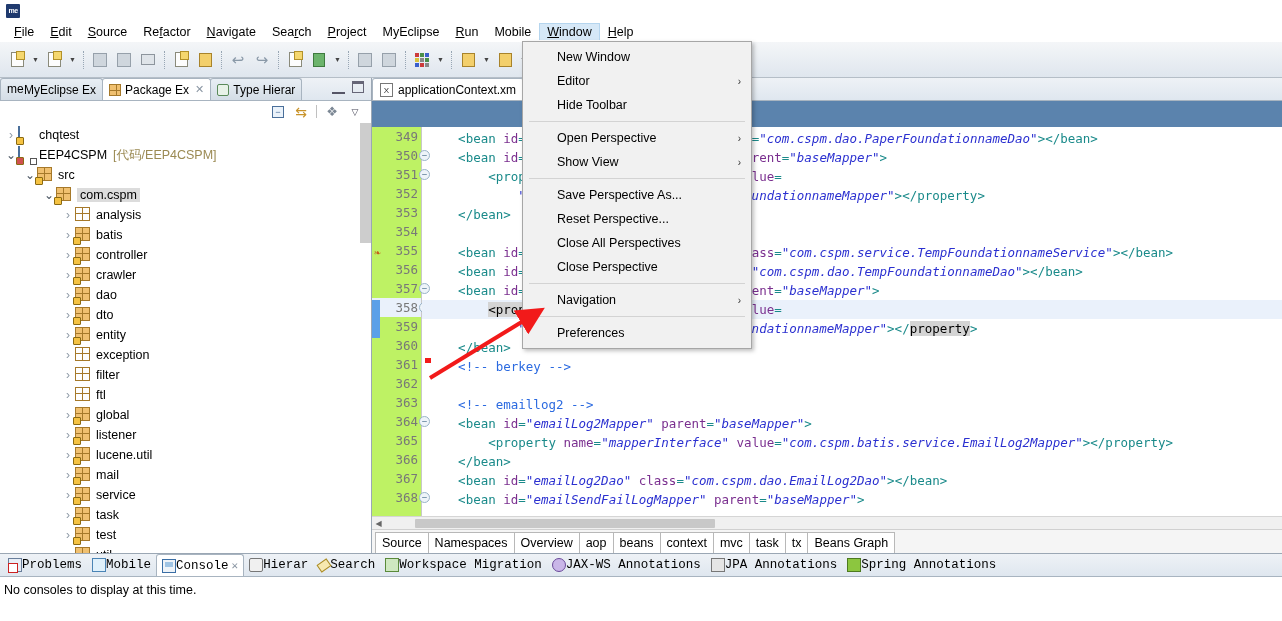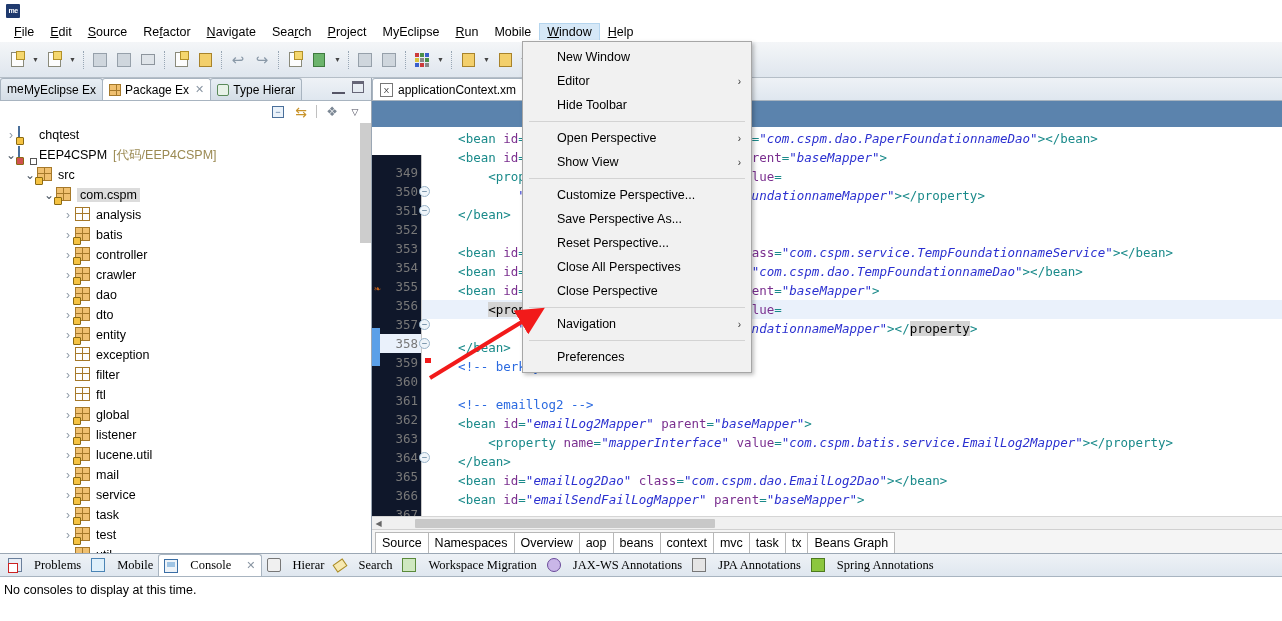--- a/index.html
+++ b/index.html
@@ -114,22 +114,22 @@
   #edtabrow { height:23px; background:linear-gradient(#eef2f6,#dfe7ef);
      display:flex; align-items:flex-end; border-bottom:1px solid #a8b4c0;}
   .edtab { height:22px; display:flex; align-items:center; gap:5px;
      padding:0 7px; font-size:12px; background:#fff;
      border:1px solid #a8b4c0; border-bottom:none; border-radius:3px 3px 0 0;}
   .xmlico{width:13px;height:14px;background:#fff;border:1px solid #777;
      font-size:8px;line-height:13px;text-align:center;color:#333;}
   #edheaderbar { height:26px; background:#5b83ad; }
   #codearea { flex:1; position:relative; display:flex; overflow:hidden;
      background:#fff; font-family:"DejaVu Sans Mono", monospace; font-size:12.5px;}
-  #gutter { width:50px; background:#0f172a; border-right:1px solid #c8c8c8;
-     text-align:right; color:#787878; padding-top:8px; flex:none; position:relative;margin-top:28px;}
+  #gutter { width:50px; background:#bef264; border-right:1px solid #c8c8c8;
+     text-align:right; color:#787878; padding-top:0; flex:none; position:relative;}
   #gutter .ln { height:19px; line-height:19px; padding-right:3px; position:relative;}
   .fold { position:absolute; right:-9px; top:4px; width:11px;height:11px;
      border:1px solid #9ab4c9; background:#eef4f9; border-radius:50%;
      font-size:9px; line-height:9px; text-align:center; color:#5a7c96;}
   #codetext { flex:1; padding-top:2px; position:relative; overflow:hidden;
      white-space:pre; }
   #codetext .cl { height:19px; line-height:19px; padding-left:6px; }
   #codetext .cl.cur { background:#eaf1fb; }
   .tag { color:#1a8a8a; }
   .attr{ color:#7a2f8f; }
@@ -146,23 +146,23 @@
   .ebtab { height:21px; display:flex;align-items:center;padding:0 6px;
      font-size:12.5px; background:#fff; border:1px solid #b8b8b8;
      border-bottom:none; margin-right:-1px; font-family:"Liberation Sans",sans-serif;}
   .ebtab.sel { border-radius:0 0 0 0; }
   
   #bottompane { height:101px; background:#fff; border-top:1px solid #9ba7b4;
      display:flex; flex-direction:column; }
   #bottomtabs { height:23px; background:linear-gradient(#eef2f6,#dfe7ef);
      display:flex; align-items:flex-end; border-bottom:1px solid #a8b4c0;
      padding-left:3px; overflow:hidden;}
-  .btab { height:22px; display:flex; align-items:center; gap:12px;
+  .btab { height:22px; display:flex; align-items:center; gap:0;
      padding:0 5px; font-size:12.5px; white-space:nowrap;
-     font-family:Liberation Serif, serif;}
+     font-family:Liberation Mono, monospace;}
   .btab.sel { background:#fff; border:1px solid #a8b4c0; border-bottom:none;
      border-radius:3px 3px 0 0;text-align:center;}
   #consolebody { flex:1; padding:6px 4px; font-size:12.5px; color:#000; }
   
   .bi{width:14px;height:14px;flex:none;position:relative;display:inline-block;}
   .bi-problems{background:#e8eef6;border:1px solid #6a7f9b;}
   .bi-problems:after{content:"";position:absolute;left:-1px;bottom:-2px;width:8px;height:8px;
      background:#fff;border:1px solid #c22;color:#c22;}
   .bi-tasks{background:#dff0fb;border:1px solid #4a84b5;}
   .bi-console{background:#eef3f8;border:1px solid #3a6ea5;}
@@ -578,23 +578,20 @@
     <div class="mi">
       <span>Open Perspective</span>
       <span class="sub">›</span>
     </div>
     <div class="mi">
       <span>Show View</span>
       <span class="sub">›</span>
     </div>
     <div class="msep"></div>
     <div class="mi">
-      <span>Customize Perspective...</span>
-    </div>
-    <div class="mi">
       <span>Save Perspective As...</span>
     </div>
     <div class="mi">
       <span>Reset Perspective...</span>
     </div>
     <div class="mi">
       <span>Close All Perspectives</span>
     </div>
     <div class="mi">
       <span>Close Perspective</span>

